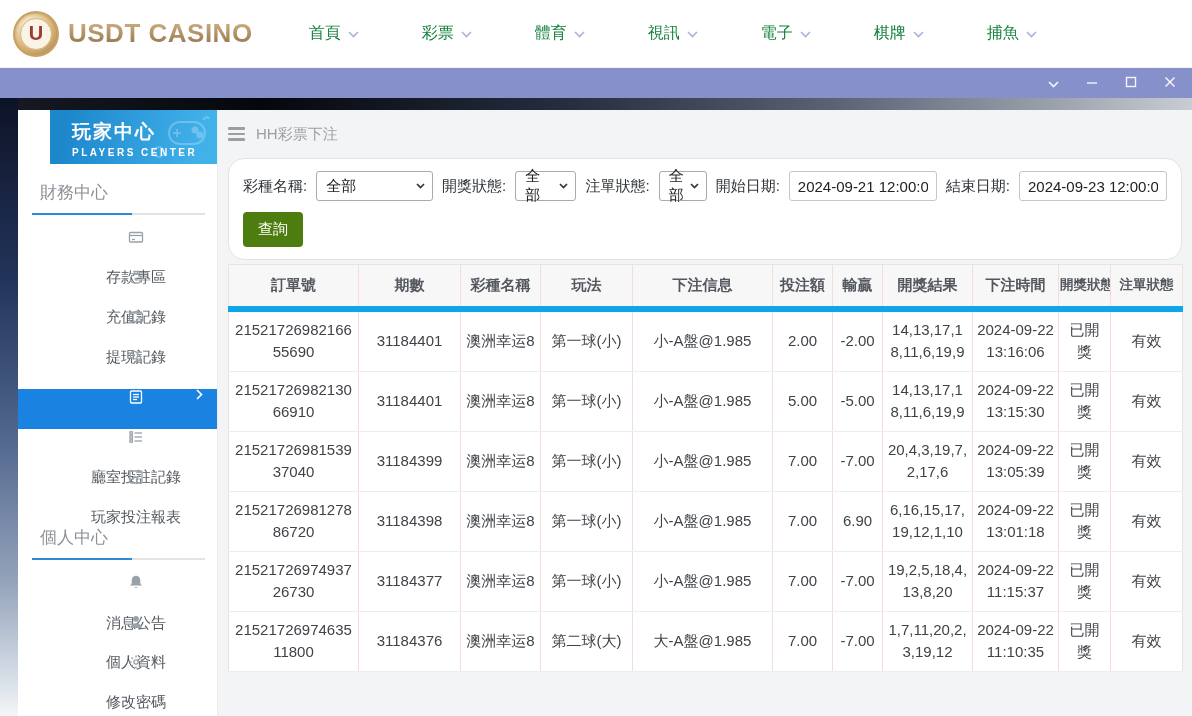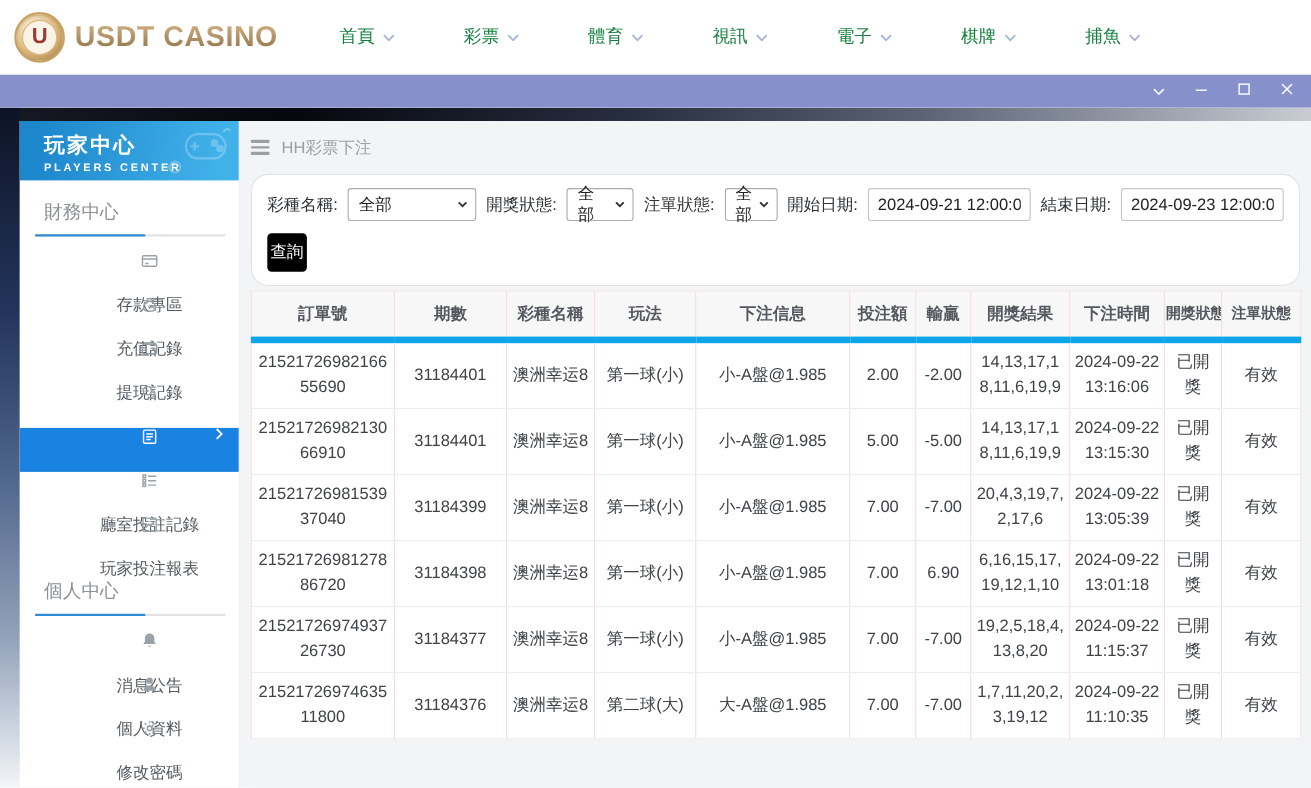--- a/index.html
+++ b/index.html
@@ -34,21 +34,21 @@
 
   
   .workspace { position:relative; height:618px; background:#f3f4f6; overflow:hidden; }
   .top-strip { position:absolute; top:0; left:0; right:0; height:12px;
     background:linear-gradient(90deg,#171a24 0%,#05070d 22%,#272e40 48%,#5a6274 70%,#9aa0ab 88%,#c9cdd3 100%); }
   .left-strip { position:absolute; top:0; left:0; width:18px; height:100%;
     background:linear-gradient(180deg,#0d1326 0%,#23355c 30%,#51678d 55%,#93a2ba 78%,#dbe2ea 95%,#f4f6f8 100%); }
 
   
   .sidebar { position:absolute; left:18px; top:12px; bottom:0; width:200px; background:#fff; z-index:2; border-right:1px solid #ededed; }
-  .side-header { height:54px; background:linear-gradient(100deg,#1d87cc 10%,#41b1ea 90%); color:#fff; padding:9px 0 0 22px; position:relative; overflow:hidden; }
+  .side-header { height:54px; background:linear-gradient(100deg,#1d87cc 10%,#41b1ea 90%); color:#fff; padding:9px 0 0 22px; position:relative; overflow:hidden;margin-left:32px; }
   .side-title { font-size:19px; font-weight:bold; letter-spacing:2px; }
   .side-sub { font-size:10px; letter-spacing:2.5px; margin-top:2px; font-weight:bold; }
   .side-deco { position:absolute; right:6px; top:4px; opacity:.28; color:#eaf7ff; }
   .side-section-label { font-size:17px; color:#8b9197; padding:17px 0 9px 22px; }
   .side-underline { height:2px; background:#e3e3e3; margin:0 12px 14px 14px; position:relative; }
   .side-underline span { position:absolute; left:0; top:0; height:2px; width:58%; background:#2a8ad6; }
   .side-item { height:40px; display:flex; align-items:center; gap:23px; padding-left:37px; font-size:15px; color:#555a60; cursor:pointer; position:relative;flex-direction:column; }
   .side-icon { display:flex; color:#9aa1a8; width:17px; justify-content:center; }
   .side-item.active { background:#1a82e0; color:#fff; }
   .side-item.active .side-icon { color:#fff; }
@@ -62,21 +62,21 @@
 
   .filter-panel { background:#fff; border:1px solid #e3e3e3; border-radius:16px; padding:12px 14px 12px 14px; }
   .filter-row { display:flex; align-items:center; gap:9px; font-size:15px; color:#2f3337; flex-wrap:nowrap; }
   .f-label { white-space:nowrap; }
   .f-select { height:30px; border:1px solid #ababab; border-radius:3px; background:#fff; display:inline-flex; align-items:center; justify-content:space-between; padding:0 7px 0 9px; cursor:pointer; color:#222; }
   .f-select .f-caret { display:flex; margin-left:6px; color:#333; }
   .fld-lottery-name { width:130px; }
   .fld-draw-status { width:67px; }
   .fld-order-status { width:51px; }
   .f-input { height:30px; width:148px; border:1px solid #c6c6c6; border-radius:3px; padding:0 8px; font-size:15px; color:#222; font-family:"Liberation Sans", sans-serif; }
-  .search-btn { margin-top:11px; background:#000000; border:none; color:#fff; font-size:15px; padding:8px 3px; border-radius:4px; cursor:pointer; font-family:Liberation Sans, sans-serif; }
+  .search-btn { margin-top:11px; background:#4d7c0f; border:none; color:#fff; font-size:15px; padding:8px 15px; border-radius:4px; cursor:pointer; font-family:Liberation Sans, sans-serif; }
 
   
   .data-table { margin-top:4px; width:954px; border-collapse:collapse; table-layout:fixed; background:#fff; border:1px solid #f0e1e1; }
   .data-table th { background:#f7f7f8; color:#54585e; font-size:15px; font-weight:bold; height:44px; padding:0 1px;
     border-right:1px solid #f2dcdc; border-bottom:6px solid #0ea5e9; white-space:nowrap; overflow:hidden; }
   .data-table th.col-draw-status, .data-table th.col-order-status { font-size:13.5px; }
   .data-table td { color:#3f4348; font-size:15px; text-align:center; padding:7px 4px; line-height:1.5;
     border-right:1px solid #f2dcdc; border-bottom:1px solid #ededed; word-break:break-all; }
   .data-table th:last-child, .data-table td:last-child { border-right:none; }
   .data-row { height:56px; }

